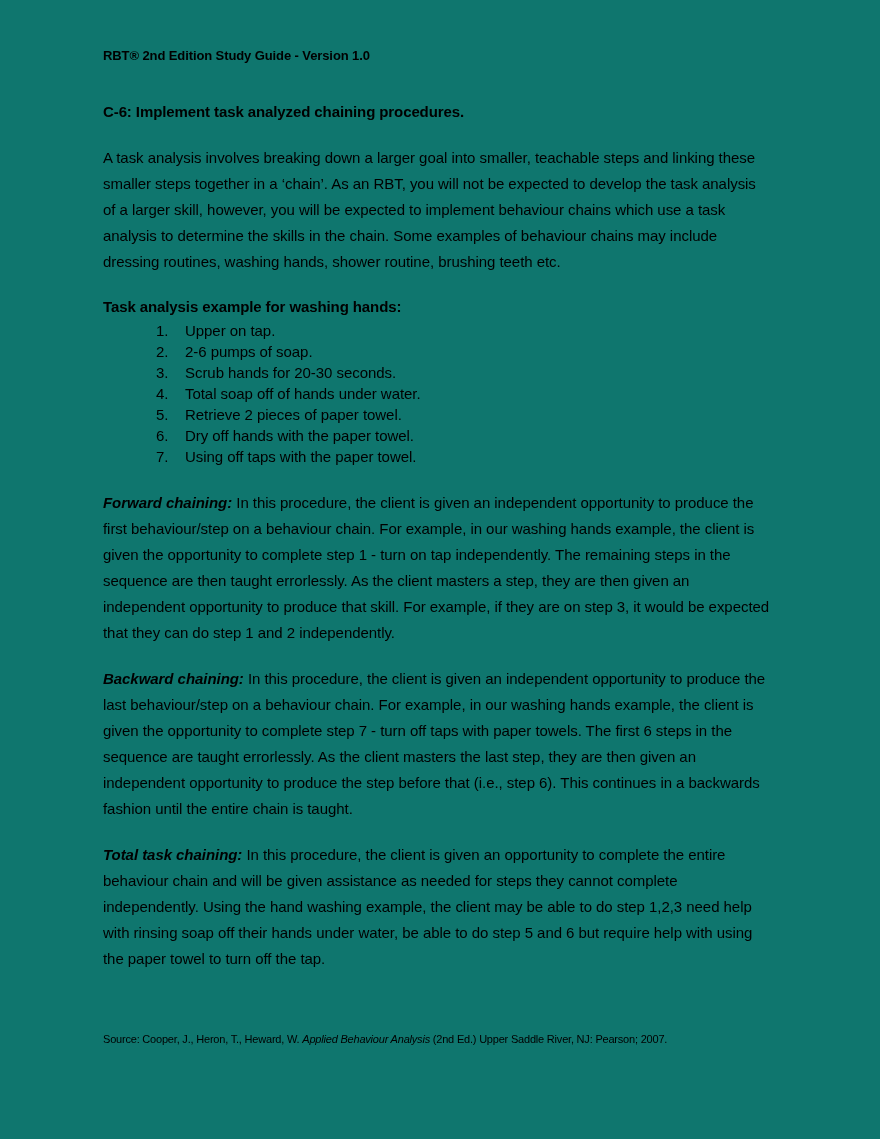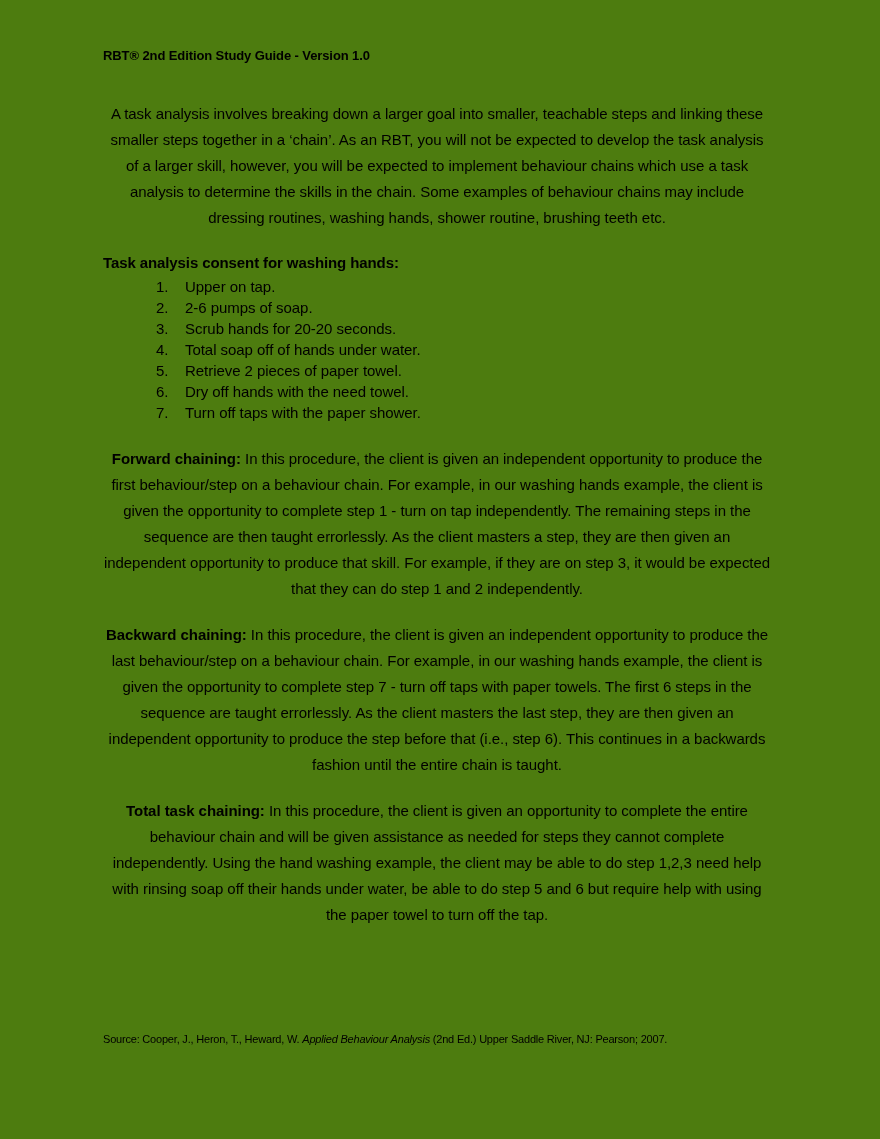--- a/index.html
+++ b/index.html
@@ -11,21 +11,21 @@
     width: 880px;
     height: 1139px;
     position: relative;
     font-family: "Liberation Sans", sans-serif;
     color: #000000;
     -webkit-font-smoothing: antialiased;
   }
   .page {
     position: absolute;
     inset: 0;
-    background: #4d7c0f;
+    background: #0f766e;
     overflow: hidden;
   }
   .doc-header {
     position: absolute;
     left: 103px;
     top: 48px;
     font-size: 13px;
     font-weight: bold;
     letter-spacing: -0.1px;
     white-space: nowrap;
@@ -40,25 +40,26 @@
     font-size: 15px;
     font-weight: bold;
     line-height: 22px;
     margin: 0 0 22px 0;
     letter-spacing: -0.1px;
   }
   p.para {
     font-size: 15px;
     line-height: 26px;
     margin: 0 0 20px 0;
-    text-align: center;
+    text-align: left;
     letter-spacing: -0.05px;
   }
   .lead {
     font-weight: bold;
+    font-style: italic;
   }
   .list-title {
     font-size: 15px;
     font-weight: bold;
     line-height: 24px;
     margin: 0 0 1px 0;
     letter-spacing: -0.1px;
   }
   ol.steps {
     margin: 0 0 23px 0;
@@ -109,33 +110,34 @@
 </style>
 </head>
 <body>
 
 <div class="page">
 
   <div class="doc-header">RBT® 2nd Edition Study Guide - Version 1.0</div>
 
   <div class="content">
 
+    <h1 class="section-title">C-6: Implement task analyzed chaining procedures.</h1>
 
     <p class="para">A task analysis involves breaking down a larger goal into smaller, teachable steps and linking these smaller steps together in a ‘chain’. As an RBT, you will not be expected to develop the task analysis of a larger skill, however, you will be expected to implement behaviour chains which use a task analysis to determine the skills in the chain. Some examples of behaviour chains may include dressing routines, washing hands, shower routine, brushing teeth etc.</p>
 
-    <div class="list-title">Task analysis consent for washing hands:</div>
+    <div class="list-title">Task analysis example for washing hands:</div>
 
     <ol class="steps">
       <li>Upper on tap.</li>
       <li>2-6 pumps of soap.</li>
-      <li>Scrub hands for 20-20 seconds.</li>
+      <li>Scrub hands for 20-30 seconds.</li>
       <li>Total soap off of hands under water.</li>
       <li>Retrieve 2 pieces of paper towel.</li>
-      <li>Dry off hands with the need towel.</li>
-      <li>Turn off taps with the paper shower.</li>
+      <li>Dry off hands with the paper towel.</li>
+      <li>Using off taps with the paper towel.</li>
     </ol>
 
     <p class="para">
       <span class="lead">Forward chaining:</span><span> In this procedure, the client is given an independent opportunity to produce the first behaviour/step on a behaviour chain. For example, in our washing hands example, the client is given the opportunity to complete step 1 - turn on tap independently. The remaining steps in the sequence are then taught errorlessly. As the client masters a step, they are then given an independent opportunity to produce that skill. For example, if they are on step 3, it would be expected that they can do step 1 and 2 independently.</span>
     </p>
 
     <p class="para">
       <span class="lead">Backward chaining:</span><span> In this procedure, the client is given an independent opportunity to produce the last behaviour/step on a behaviour chain. For example, in our washing hands example, the client is given the opportunity to complete step 7 - turn off taps with paper towels. The first 6 steps in the sequence are taught errorlessly. As the client masters the last step, they are then given an independent opportunity to produce the step before that (i.e., step 6). This continues in a backwards fashion until the entire chain is taught.</span>
     </p>
 

